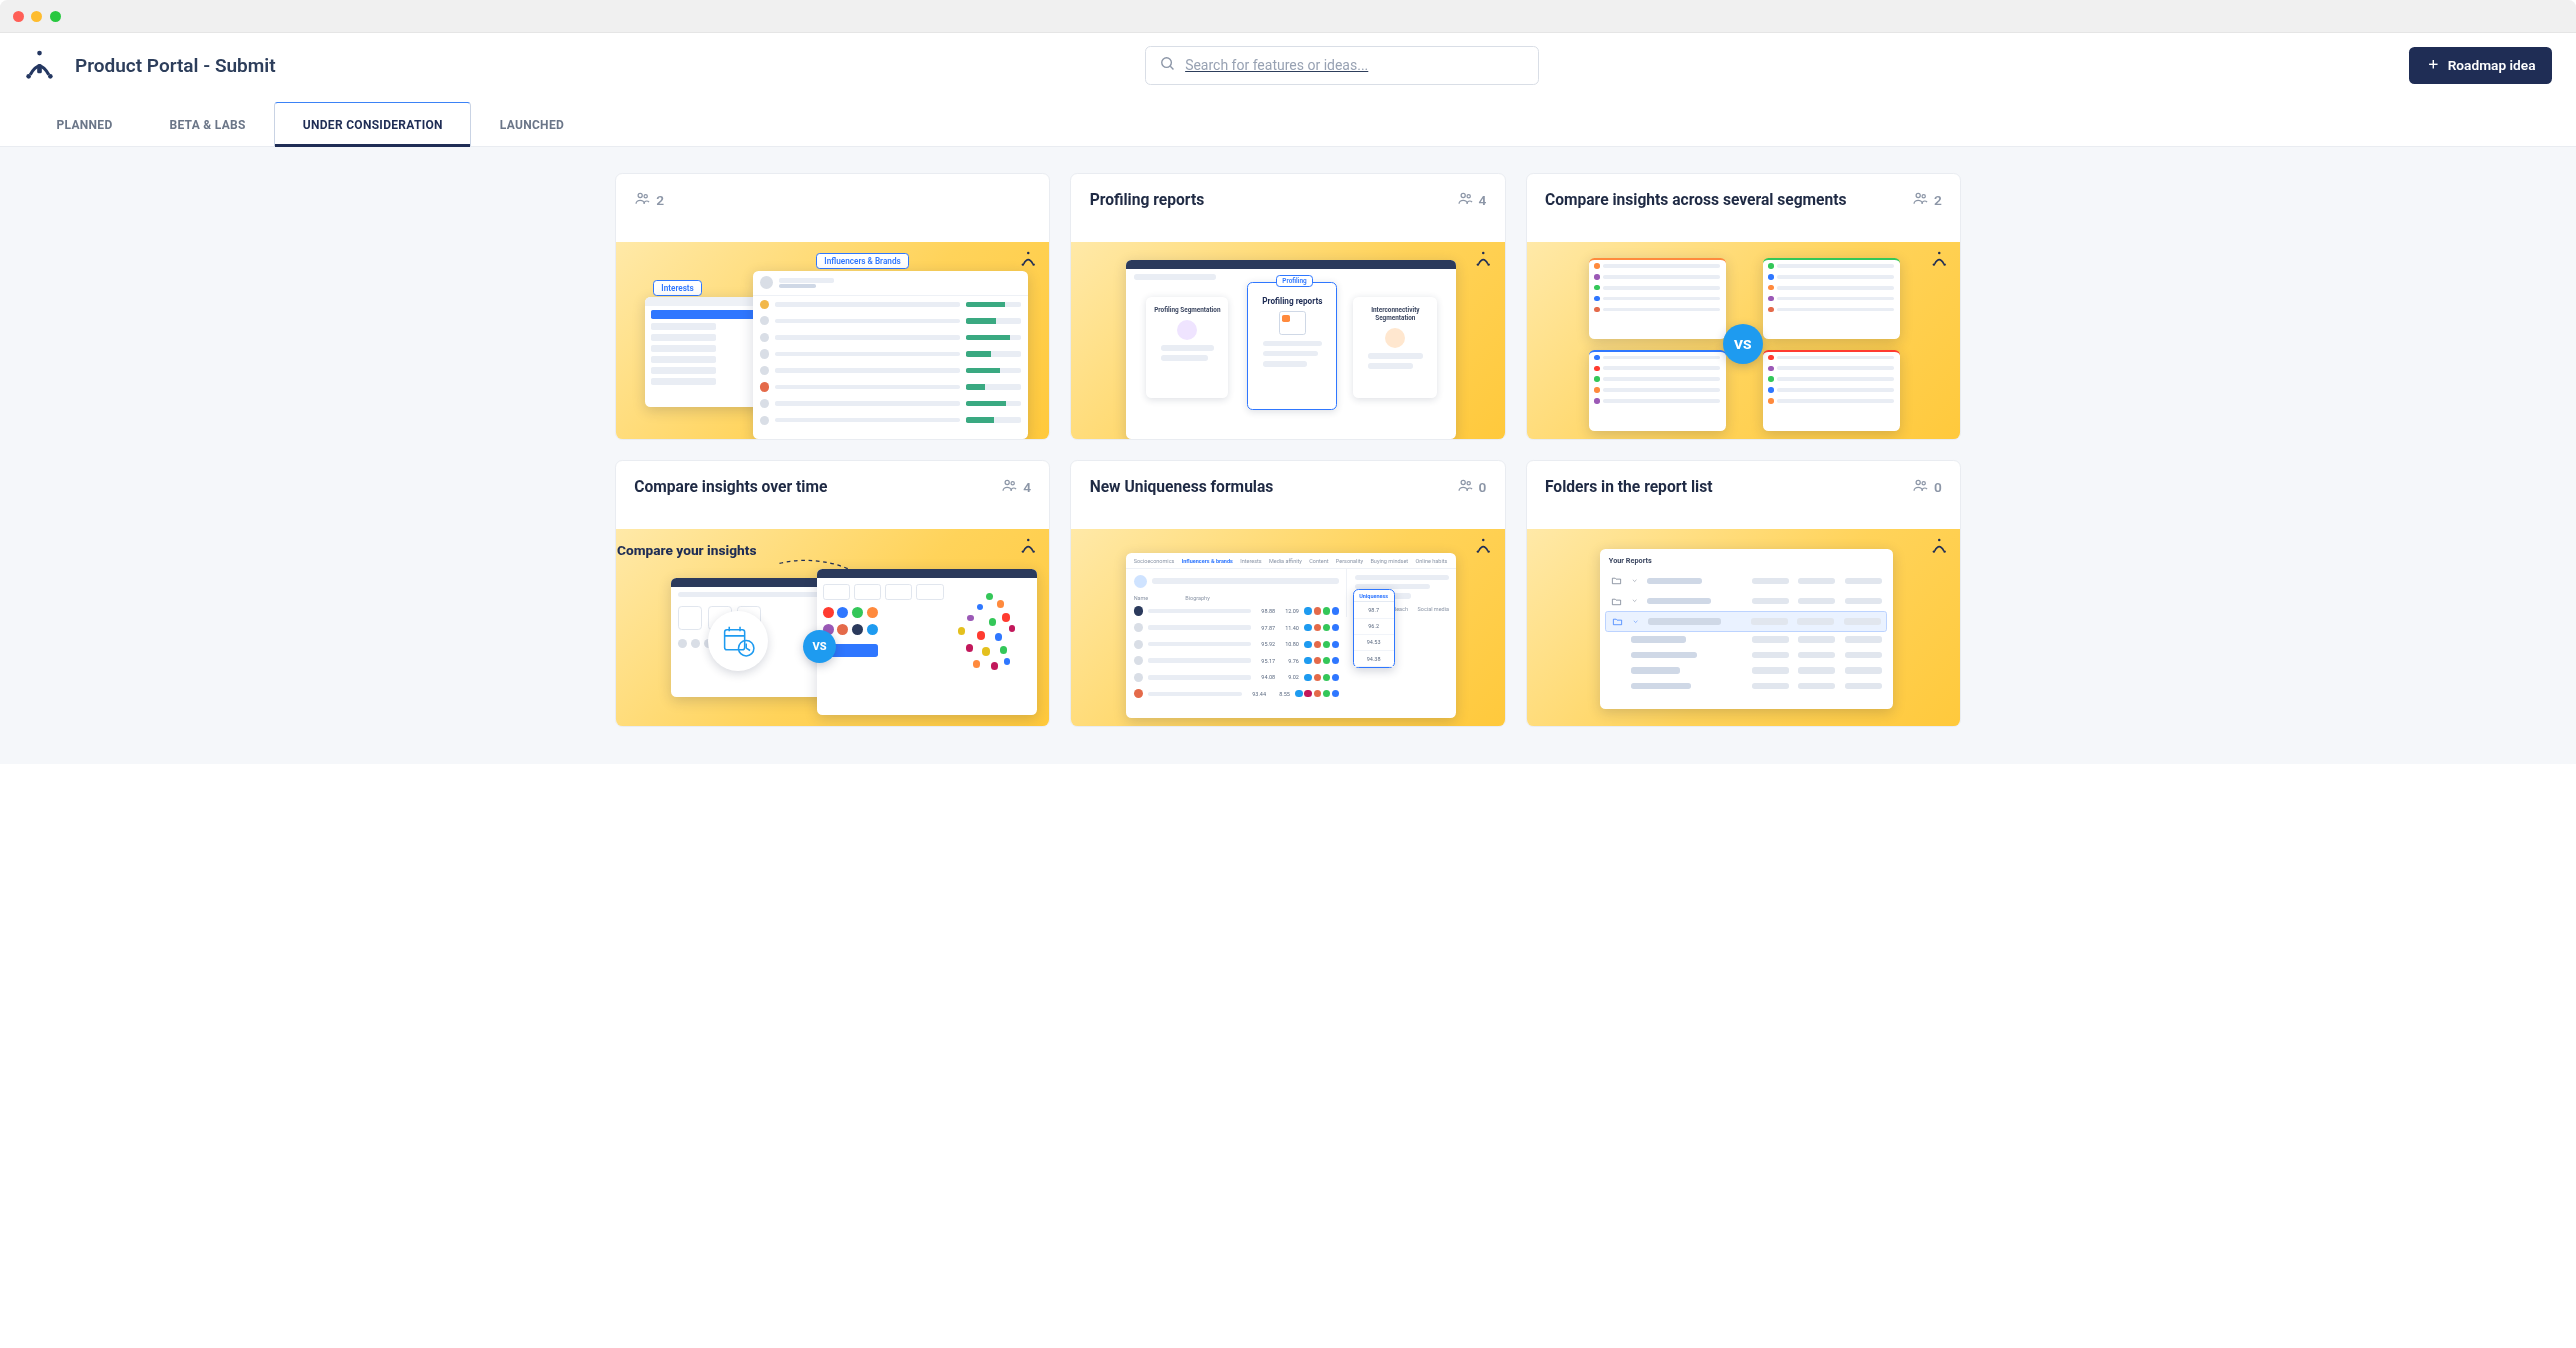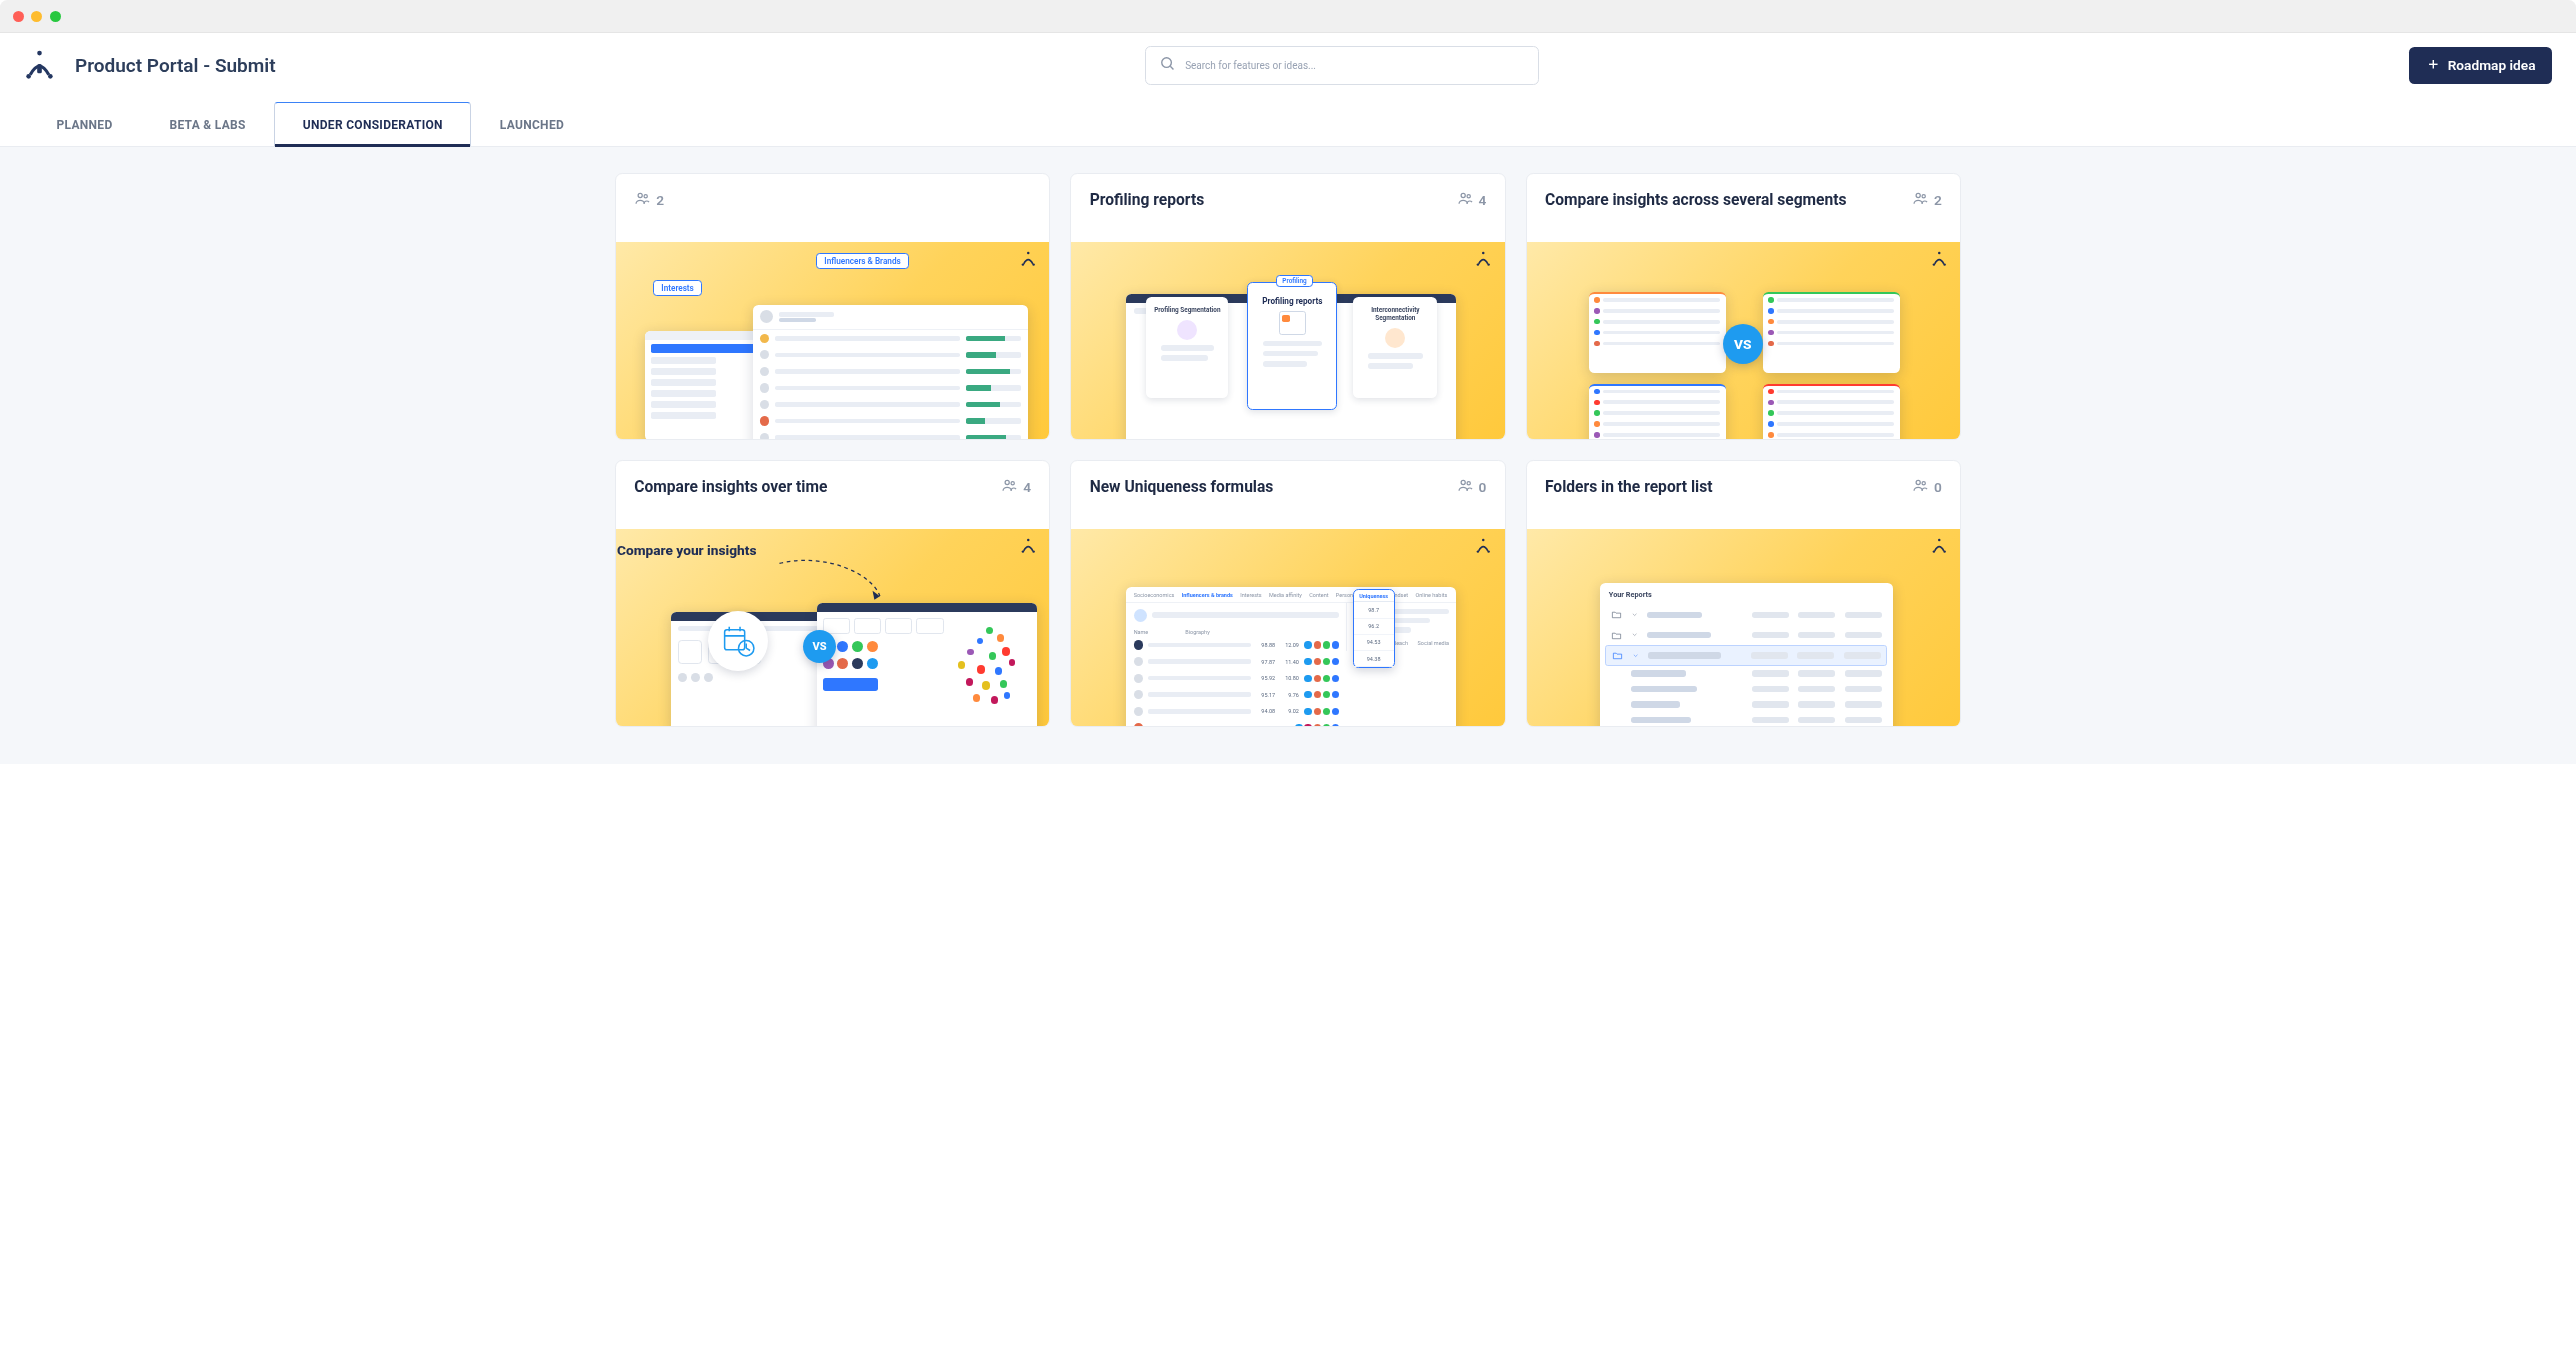--- a/index.html
+++ b/index.html
@@ -12,21 +12,21 @@
 
     
     .header { display:flex; align-items:center; padding:13px 24px 16.5px 24px; gap:20px; }
     .logo { color:#243761; }
     .logo svg { width:31px; height:31px; display:block; }
     .title { font-size:19px; font-weight:600; color:#2d3e5b; white-space:nowrap; }
 
     .search-wrap { flex:1; display:flex; justify-content:center; }
     .search { width:394px; max-width:100%; display:flex; align-items:center; gap:9.2px; border:0.9px solid #d9dee6; border-radius:5.5px; padding:8.2px 13px; color:#98a2b3; }
     .search svg { width:16.5px; height:16.5px; stroke:#8c96a7; fill:none; stroke-width:2; }
-    .search input { border:none; outline:none; font-size:10px; flex:1; color:#2d3e5b; background:transparent; }
+    .search input { border:none; outline:none; font-size:14px; flex:1; color:#2d3e5b; background:transparent;text-decoration:underline; }
     .search input::placeholder { color:#98a2b3; }
 
     .submit-btn { background:#1f2d55; color:#fff; border:none; border-radius:5.5px; padding:10px 16.5px; font-size:13.7px; font-weight:600; display:flex; align-items:center; gap:7.3px; cursor:pointer; }
     .submit-btn svg { width:14.6px; height:14.6px; stroke:#fff; stroke-width:2.3; fill:none; }
 
     
     .tabs { display:flex; gap:0; padding:0 28px; border-bottom:0.9px solid #e9ecf1; }
     .tab { padding:14.6px 27.5px 13px 27.5px; font-size:12px; font-weight:700; letter-spacing:0.3px; color:#6b7688; text-transform:uppercase; cursor:pointer; border:0.9px solid transparent; border-bottom:none; position:relative; top:0.9px; }
     .tab.active { color:#1f2d55; border:0.9px solid #c9d3e4; border-top:1.8px solid #3b82f6; border-bottom:0.9px solid #fff; background:#fff; border-radius:3.7px 3.7px 0 0; }
     .tab:not(.active){ border-bottom:2.7px solid transparent; }
@@ -40,21 +40,21 @@
     .card-head { display:flex; align-items:flex-start; justify-content:space-between; padding:16.5px 18.3px 14.6px 18.3px; gap:14.6px; min-height:68px; }
     .card-title { font-size:15.6px; font-weight:700; color:#1f2a44; line-height:1.35; flex:1; }
     .vote { display:flex; align-items:center; gap:5.5px; color:#8c96a7; font-size:13.7px; font-weight:600; }
     .vote svg { width:16.5px; height:16.5px; stroke:#8c96a7; fill:none; stroke-width:1.8; }
 
     .card-body { background:linear-gradient(135deg,#ffe9a8 0%,#ffd35a 55%,#ffc93c 100%); height:197px; position:relative; padding:13px 13px 0 13px; }
     .brand-mini { position:absolute; top:9.2px; right:13px; color:#1f2d55; }
     .brand-mini svg { width:16.5px; height:16.5px; }
 
     
-    .mock { position:absolute; background:#fff; border-radius:5.5px; box-shadow:0 3.7px 13px rgba(30,41,73,.18); font-size:6.4px; color:#5d6b82; overflow:hidden;margin-top:34px; }
+    .mock { position:absolute; background:#fff; border-radius:5.5px; box-shadow:0 3.7px 13px rgba(30,41,73,.18); font-size:6.4px; color:#5d6b82; overflow:hidden; }
     .mock .bar { height:9.2px; background:#2b3a5c; }
     .mock .bar.light { background:#eef1f6; }
     .mock .row { height:7.3px; margin:3.7px 5.5px; background:#e9edf4; border-radius:1.8px; }
     .mock .row.b { background:#cfd8e6; }
     .mock .row.s { width:55%; }
 
     .pill { display:inline-block; background:#fff; border:0.9px solid #2f77ff; color:#2f77ff; border-radius:3.7px; padding:1.8px 7.3px; font-size:8.2px; font-weight:600; }
 
     
     .c1 .pill-a { position:absolute; top:38px; left:37px; }

